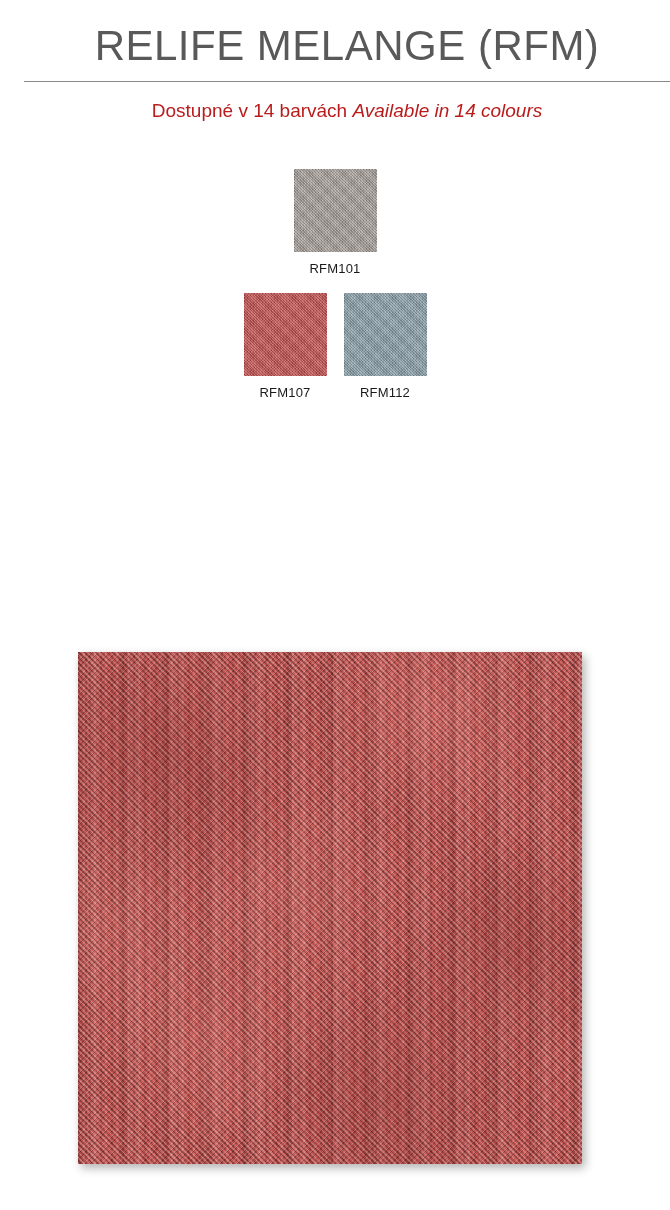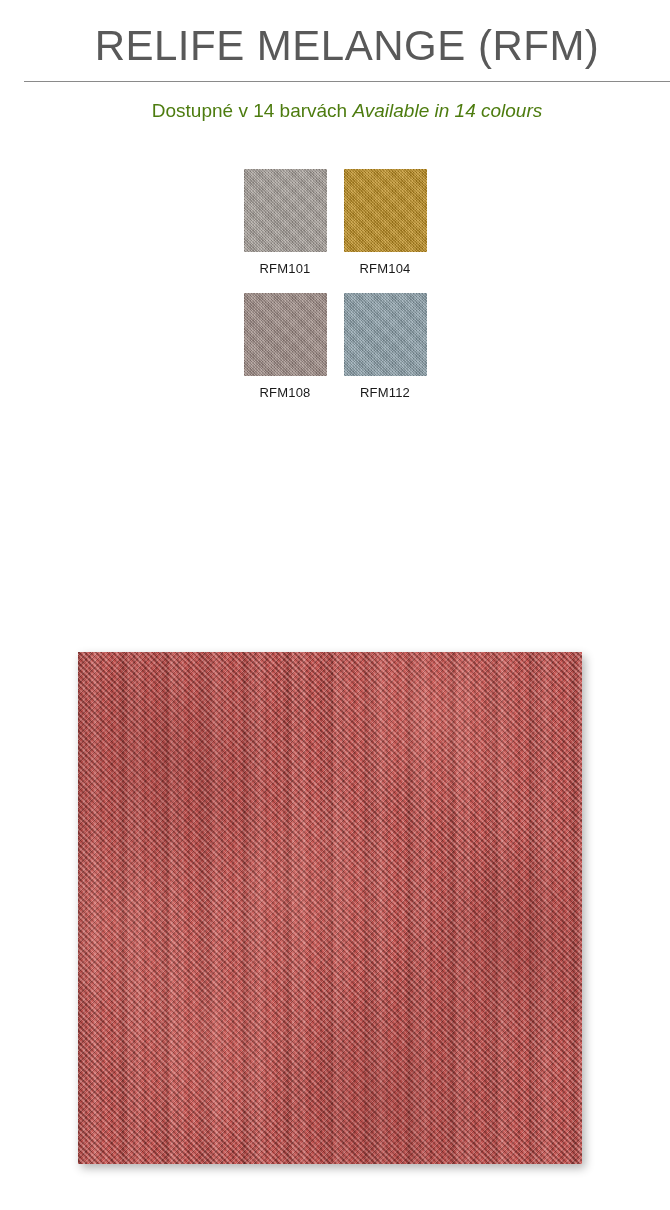--- a/index.html
+++ b/index.html
@@ -32,21 +32,21 @@
     white-space: nowrap;
   }
   .title-rule {
     width: 670px;
     height: 1px;
     background: #8a8a8a;
     margin: 12px 0 0 0;
   }
   .subtitle {
     font-size: 19px;
-    color: #4d7c0f;
+    color: #b91c1c;
     margin: 0;
     padding-top: 18px;
     line-height: 1.2;
     white-space: nowrap;
   }
   .subtitle .cz { font-style: normal; }
   .subtitle .en { font-style: italic; }
 
   
   .swatch-grid {
@@ -168,29 +168,25 @@
     <span class="en">Available in 14 colours</span>
   </p>
 </div>
 
 <div class="swatch-grid">
     <div class="swatch-row">
       <div class="swatch">
         <div class="swatch-chip" style="background-color: rgb(170, 163, 157);"></div>
         <div class="swatch-label">RFM101</div>
       </div>
-      <div class="swatch">
-        <div class="swatch-chip" style="background-color: rgb(193, 144, 31);"></div>
-        <div class="swatch-label">RFM104</div>
-      </div>
     </div>
     <div class="swatch-row">
       <div class="swatch">
-        <div class="swatch-chip" style="background-color: rgb(162, 143, 137);"></div>
-        <div class="swatch-label">RFM108</div>
+        <div class="swatch-chip" style="background-color: rgb(199, 83, 82);"></div>
+        <div class="swatch-label">RFM107</div>
       </div>
       <div class="swatch">
         <div class="swatch-chip" style="background-color: rgb(143, 164, 174);"></div>
         <div class="swatch-label">RFM112</div>
       </div>
     </div>
   </div>
 
 <div class="sample-wrap">
   <div class="fabric-sample" style="background-color: rgb(196, 82, 79);">

